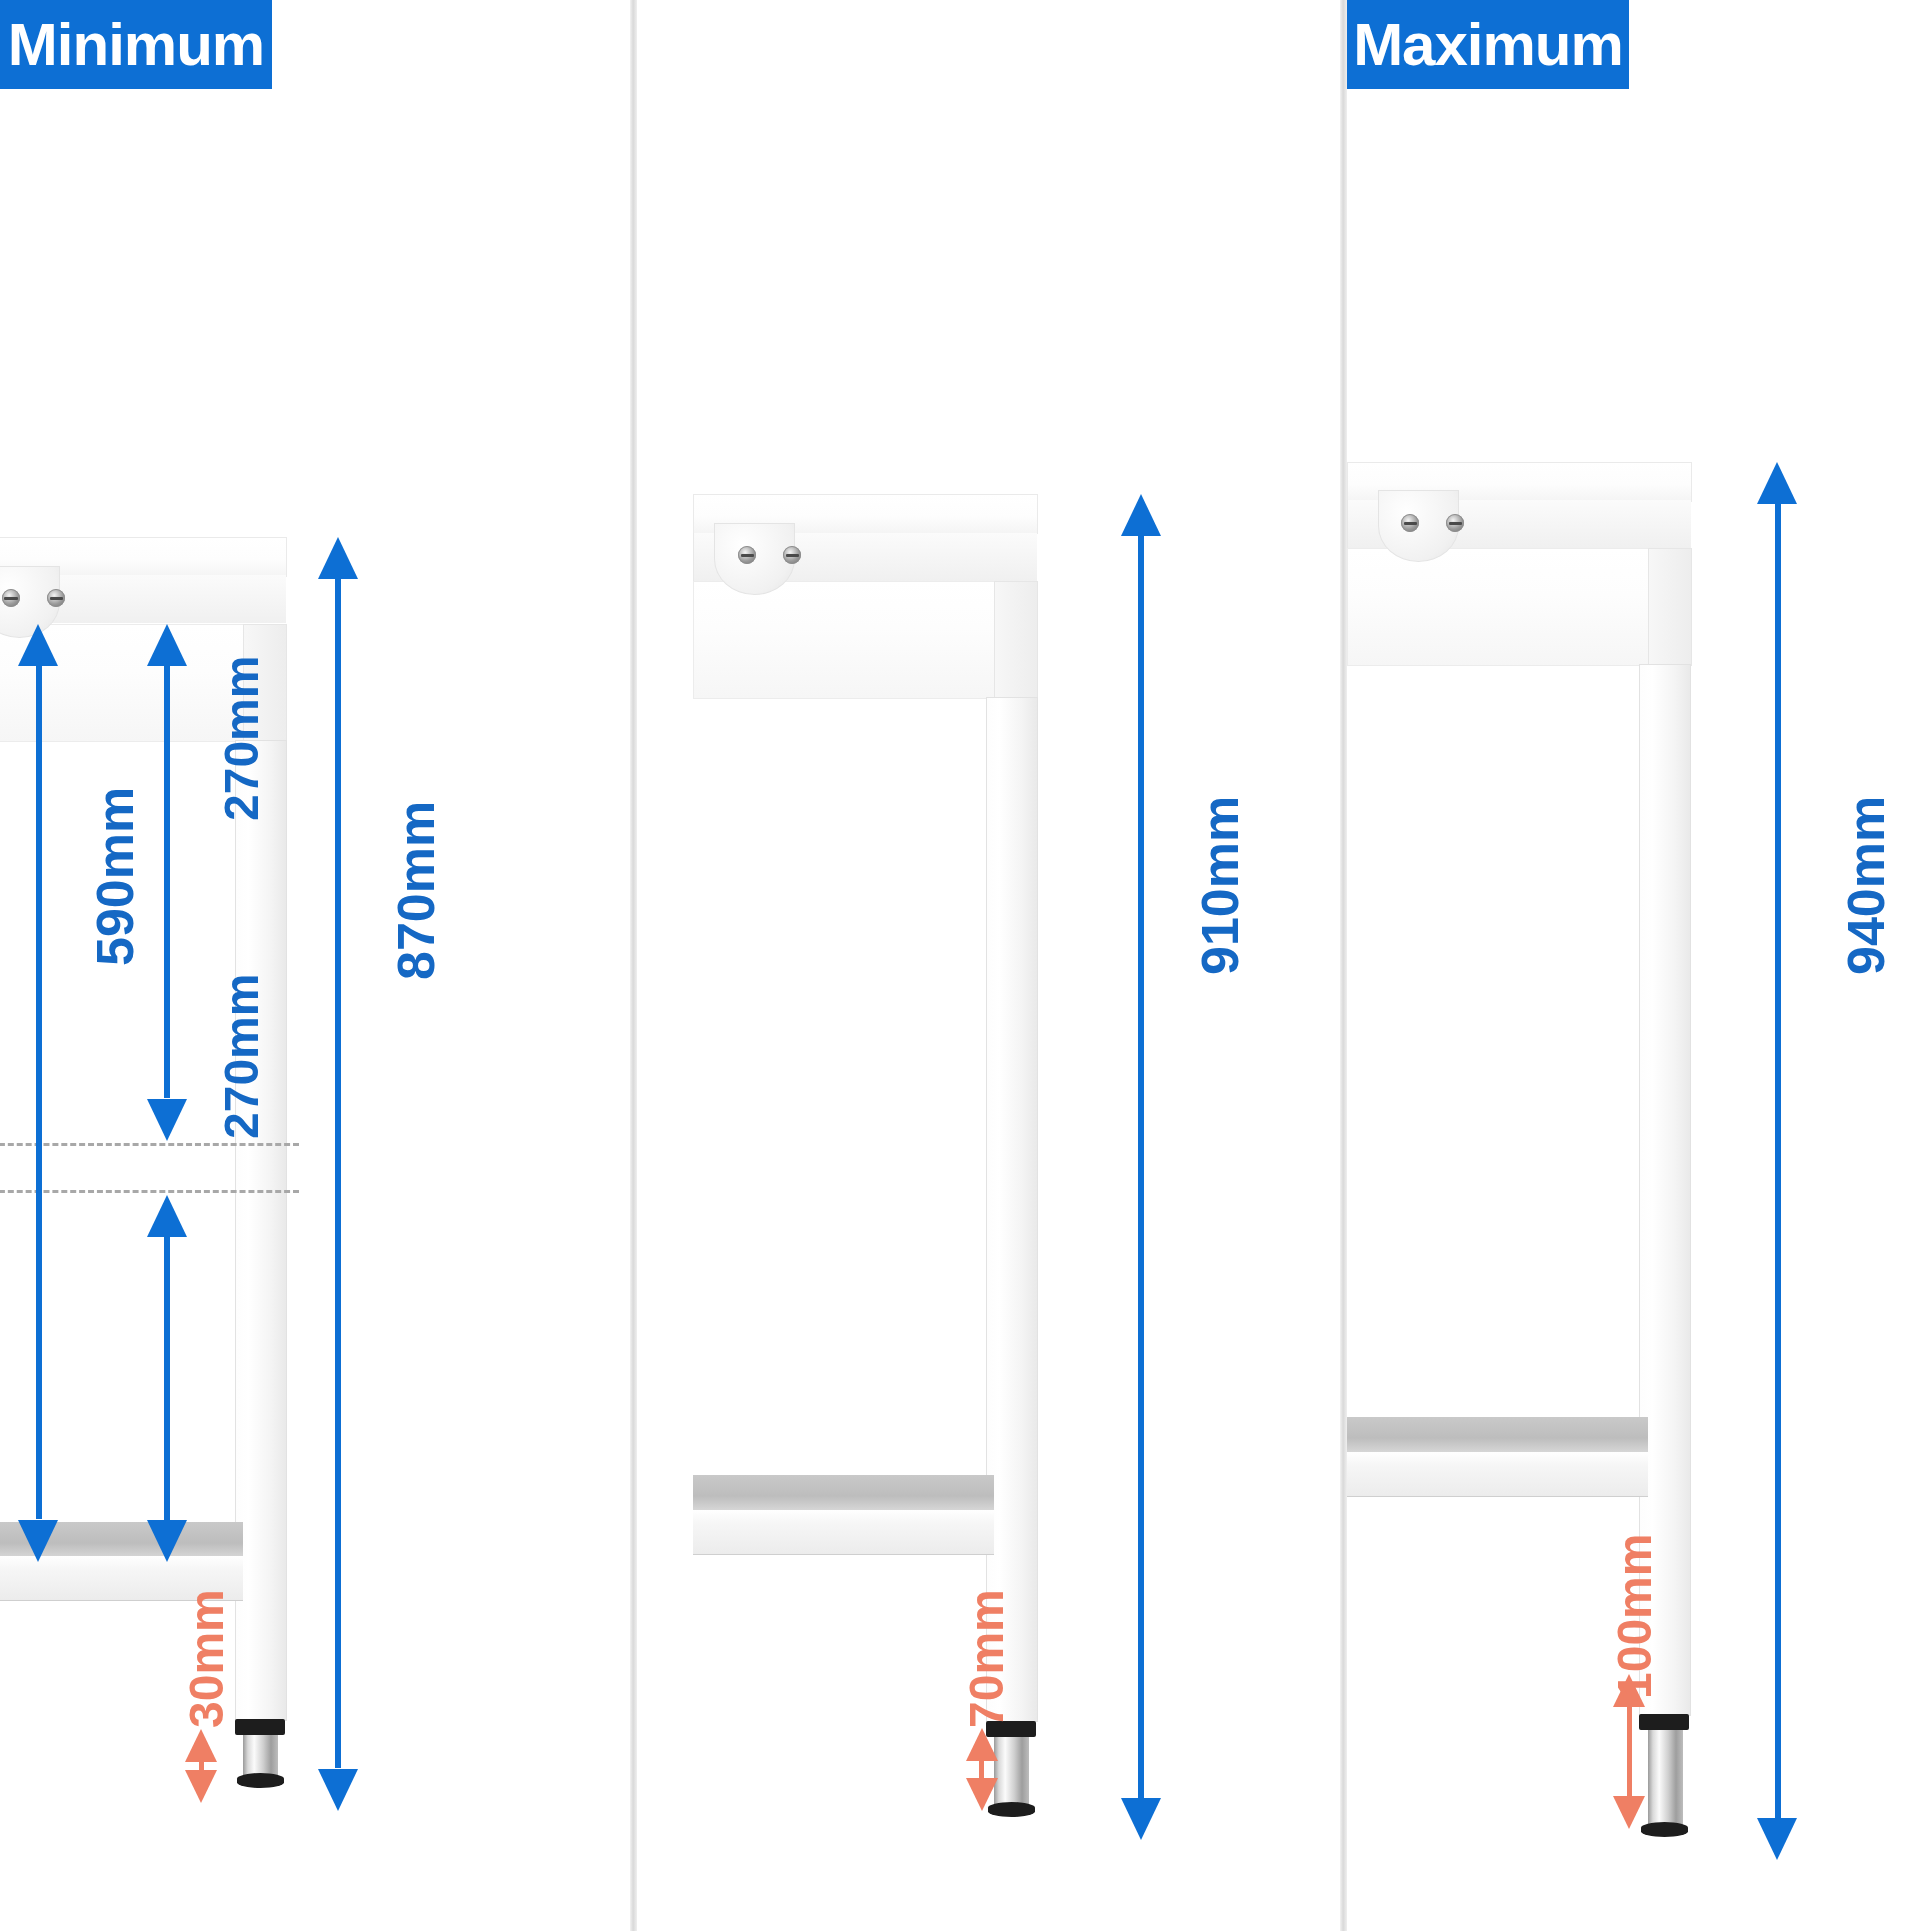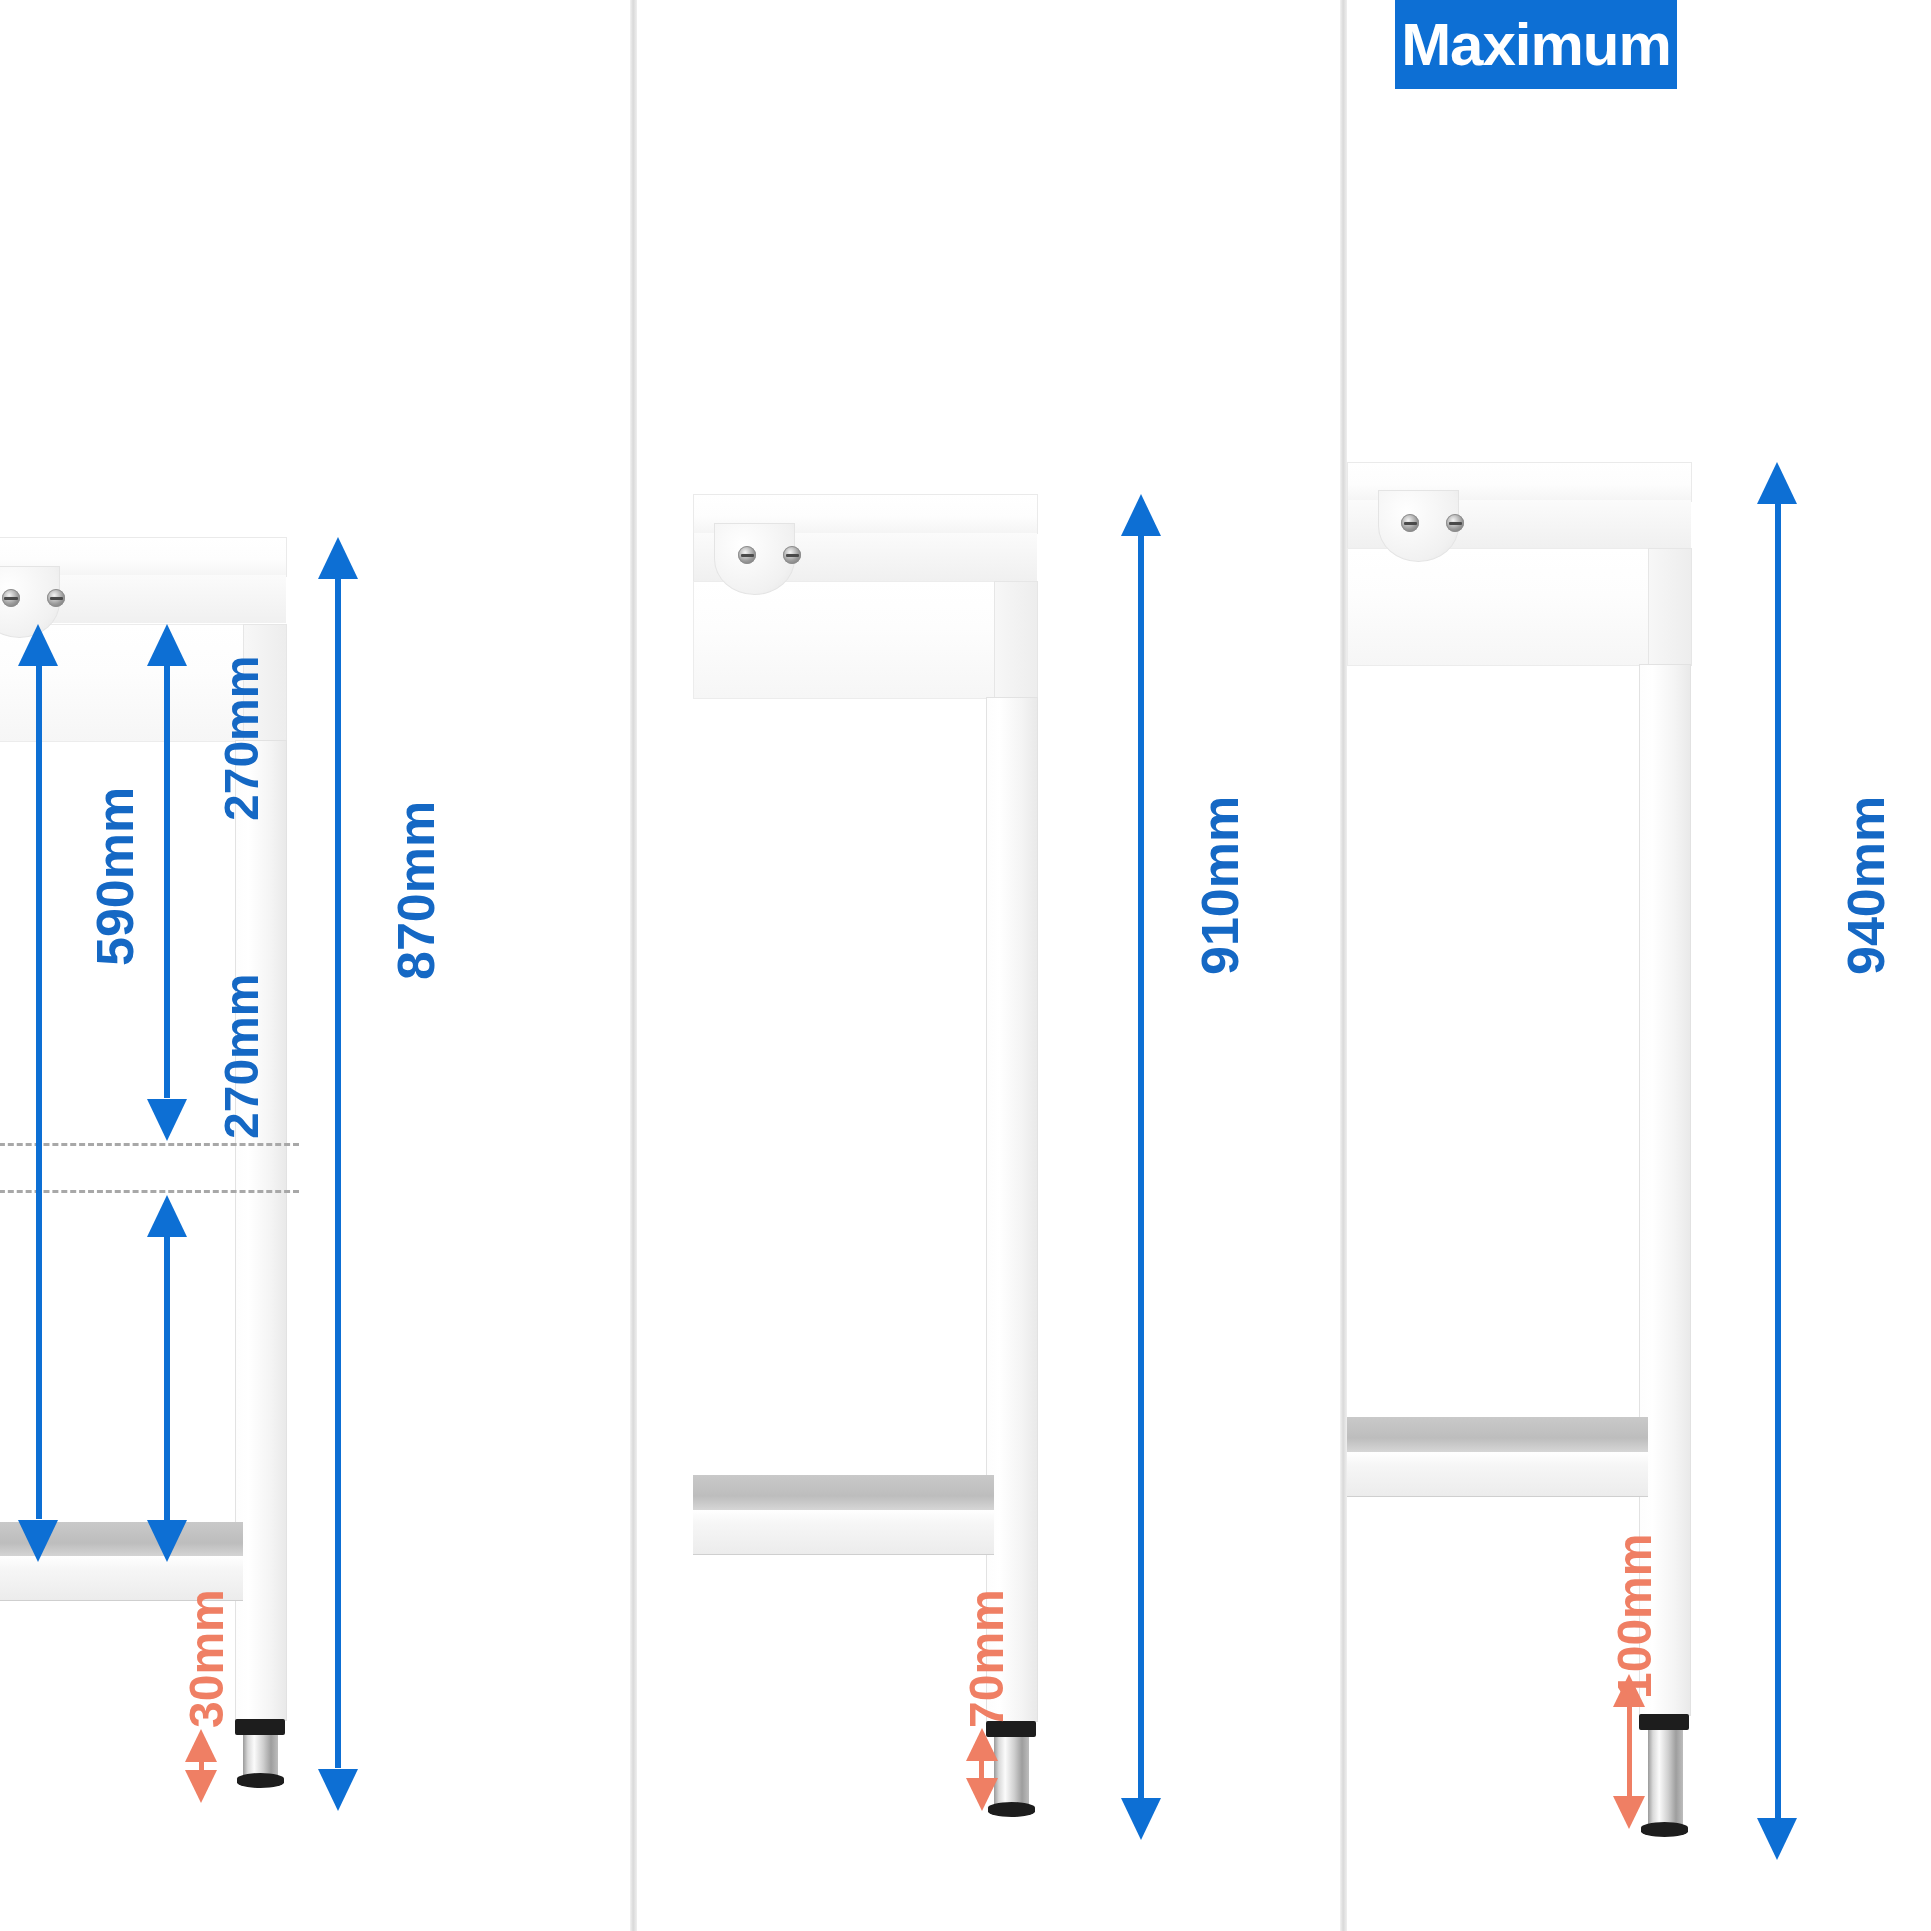--- a/index.html
+++ b/index.html
@@ -102,21 +102,22 @@
     border-top:3.9px dashed #a8a8a8;}
 </style>
 </head>
 <body>
 
 <div class="canvas">
 
   <div class="divider" style="left:630px;"></div>
   <div class="divider" style="left:1340px;"></div>
 
-  <div class="badge" style="left:1347px;width:282px;margin-left:48px;">Maximum</div>
+  <div class="badge" style="left:0px;width:272px;">Minimum</div>
+  <div class="badge" style="left:1347px;width:282px;">Maximum</div>
 
   <div class="table">
 
     <div class="top-edge" style="left:-58px;top:537px;width:343px;height:39px;"></div>
     <div class="top-edge-skew" style="left:-58px;top:575px;width:343px;height:48px;"></div>
 
     <div class="apron" style="left:-58px;top:624px;width:301px;height:116px;"></div>
     <div class="apron-side" style="left:243px;top:624px;width:42px;height:116px;"></div>
 
     <div class="mount" style="left:-21px;top:566px;width:79px;height:70px;"></div>

